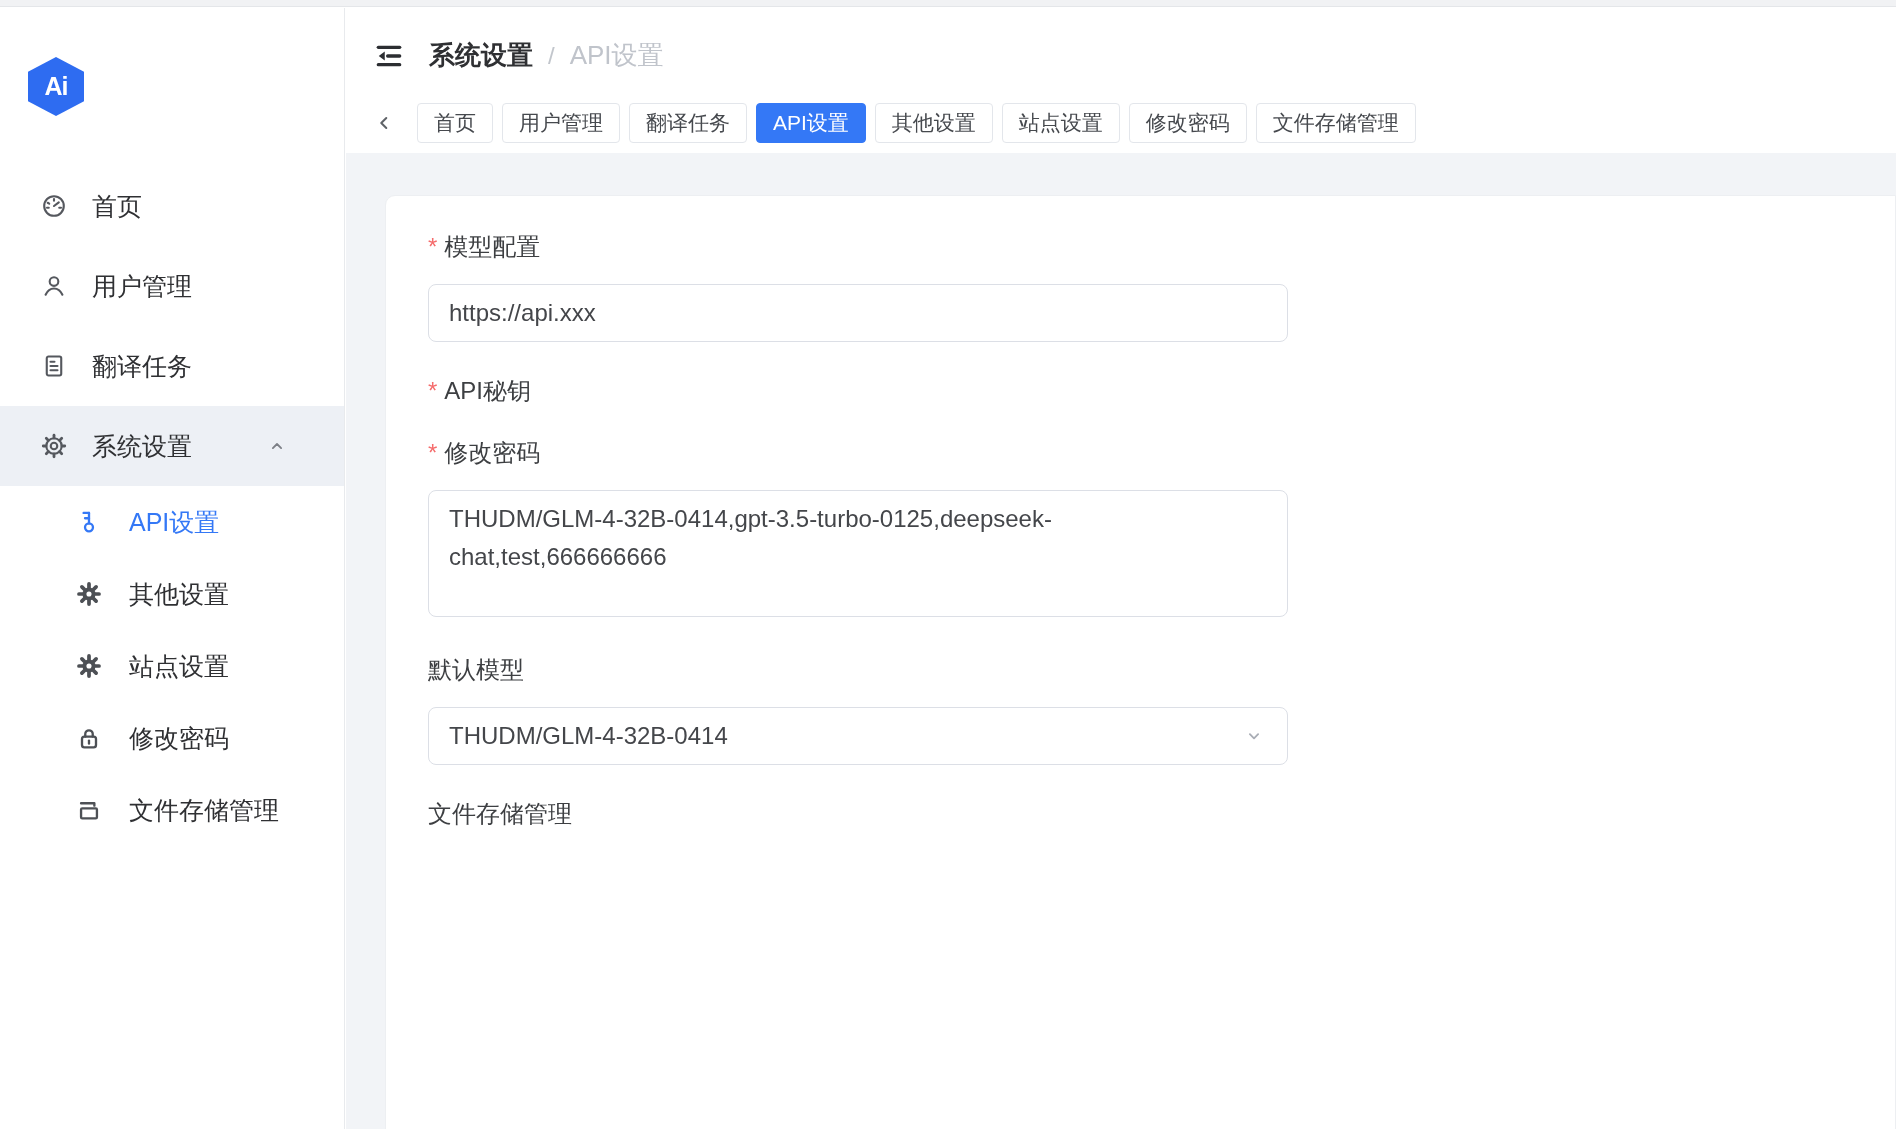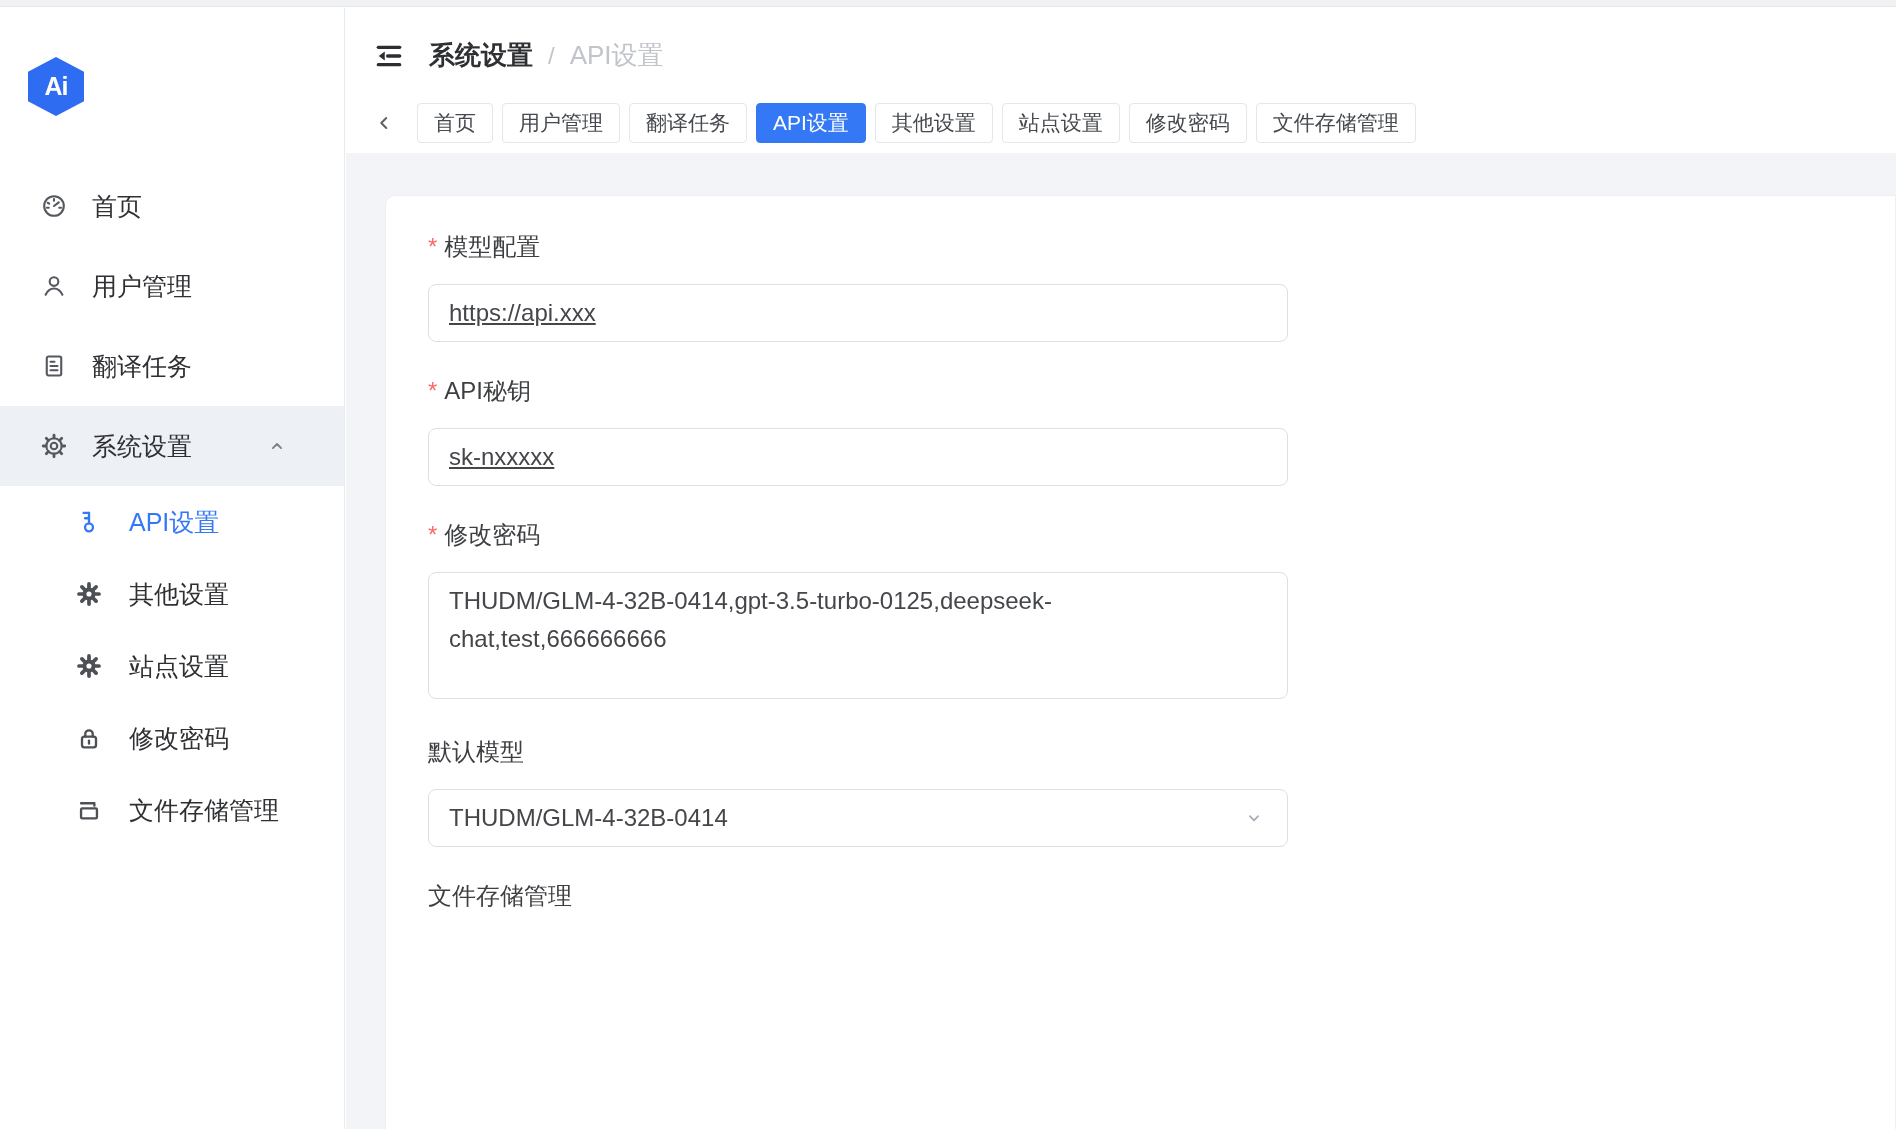--- a/index.html
+++ b/index.html
@@ -55,21 +55,21 @@
     border:1px solid #edeff2; border-radius:10px 0 0 0; padding:38px 0 0 42px; }
 
   
   .form { width:860px; }
   .form-item { margin-bottom:36px; }
   .form-label { display:flex; align-items:center; font-size:24px; color:#3d3f42;
     line-height:26px; margin-bottom:24px; }
   .asterisk { color:#f56c6c; margin-right:7px; font-size:24px; line-height:26px; }
   .text-input { width:100%; height:58px; border:1.5px solid #dcdfe6; border-radius:8px;
     padding:0 20px; font-size:24px; color:#44464a; background:#fff; outline:none;
-    font-family:inherit;text-decoration:underline; }
+    font-family:inherit; }
   .textarea { width:100%; height:127px; border:1.5px solid #dcdfe6; border-radius:8px;
     padding:9px 20px; font-size:24px; line-height:38px; color:#44464a; background:#fff;
     outline:none; resize:none; font-family:inherit; overflow:hidden; }
   .select { width:100%; height:58px; border:1.5px solid #dcdfe6; border-radius:8px;
     padding:0 22px 0 20px; font-size:24px; color:#44464a; background:#fff;
     display:flex; align-items:center; justify-content:space-between; cursor:pointer; }
   .select .sel-chev { color:#a9adb5; flex:none; }
   .save-btn { width:158px; height:59px; background:#3478f6; border:none; border-radius:9px;
     color:#fff; font-size:26px; font-family:inherit; cursor:pointer; display:block; }
 </style>
@@ -252,21 +252,21 @@
   <section class="content">
     <div class="card">
       <div class="form" id="form">
           <div class="form-item"><div class="form-label">
               <span class="asterisk">*</span>
               <span>模型配置</span>
             </div><input class="text-input" type="text" value="https://api.xxx" style=""></div>
           <div class="form-item"><div class="form-label">
               <span class="asterisk">*</span>
               <span>API秘钥</span>
-            </div><input class="text-input" type="text" value="sk-nxxxxx" style=""></div>
+            </div></div>
           <div class="form-item"><div class="form-label">
               <span class="asterisk">*</span>
               <span>修改密码</span>
             </div><textarea class="textarea" style="">THUDM/GLM-4-32B-0414,gpt-3.5-turbo-0125,deepseek-chat,test,666666666</textarea></div>
           <div class="form-item">
             <div class="form-label">
               <span>默认模型</span>
             </div>
             <div class="select">
               <span>THUDM/GLM-4-32B-0414</span>

